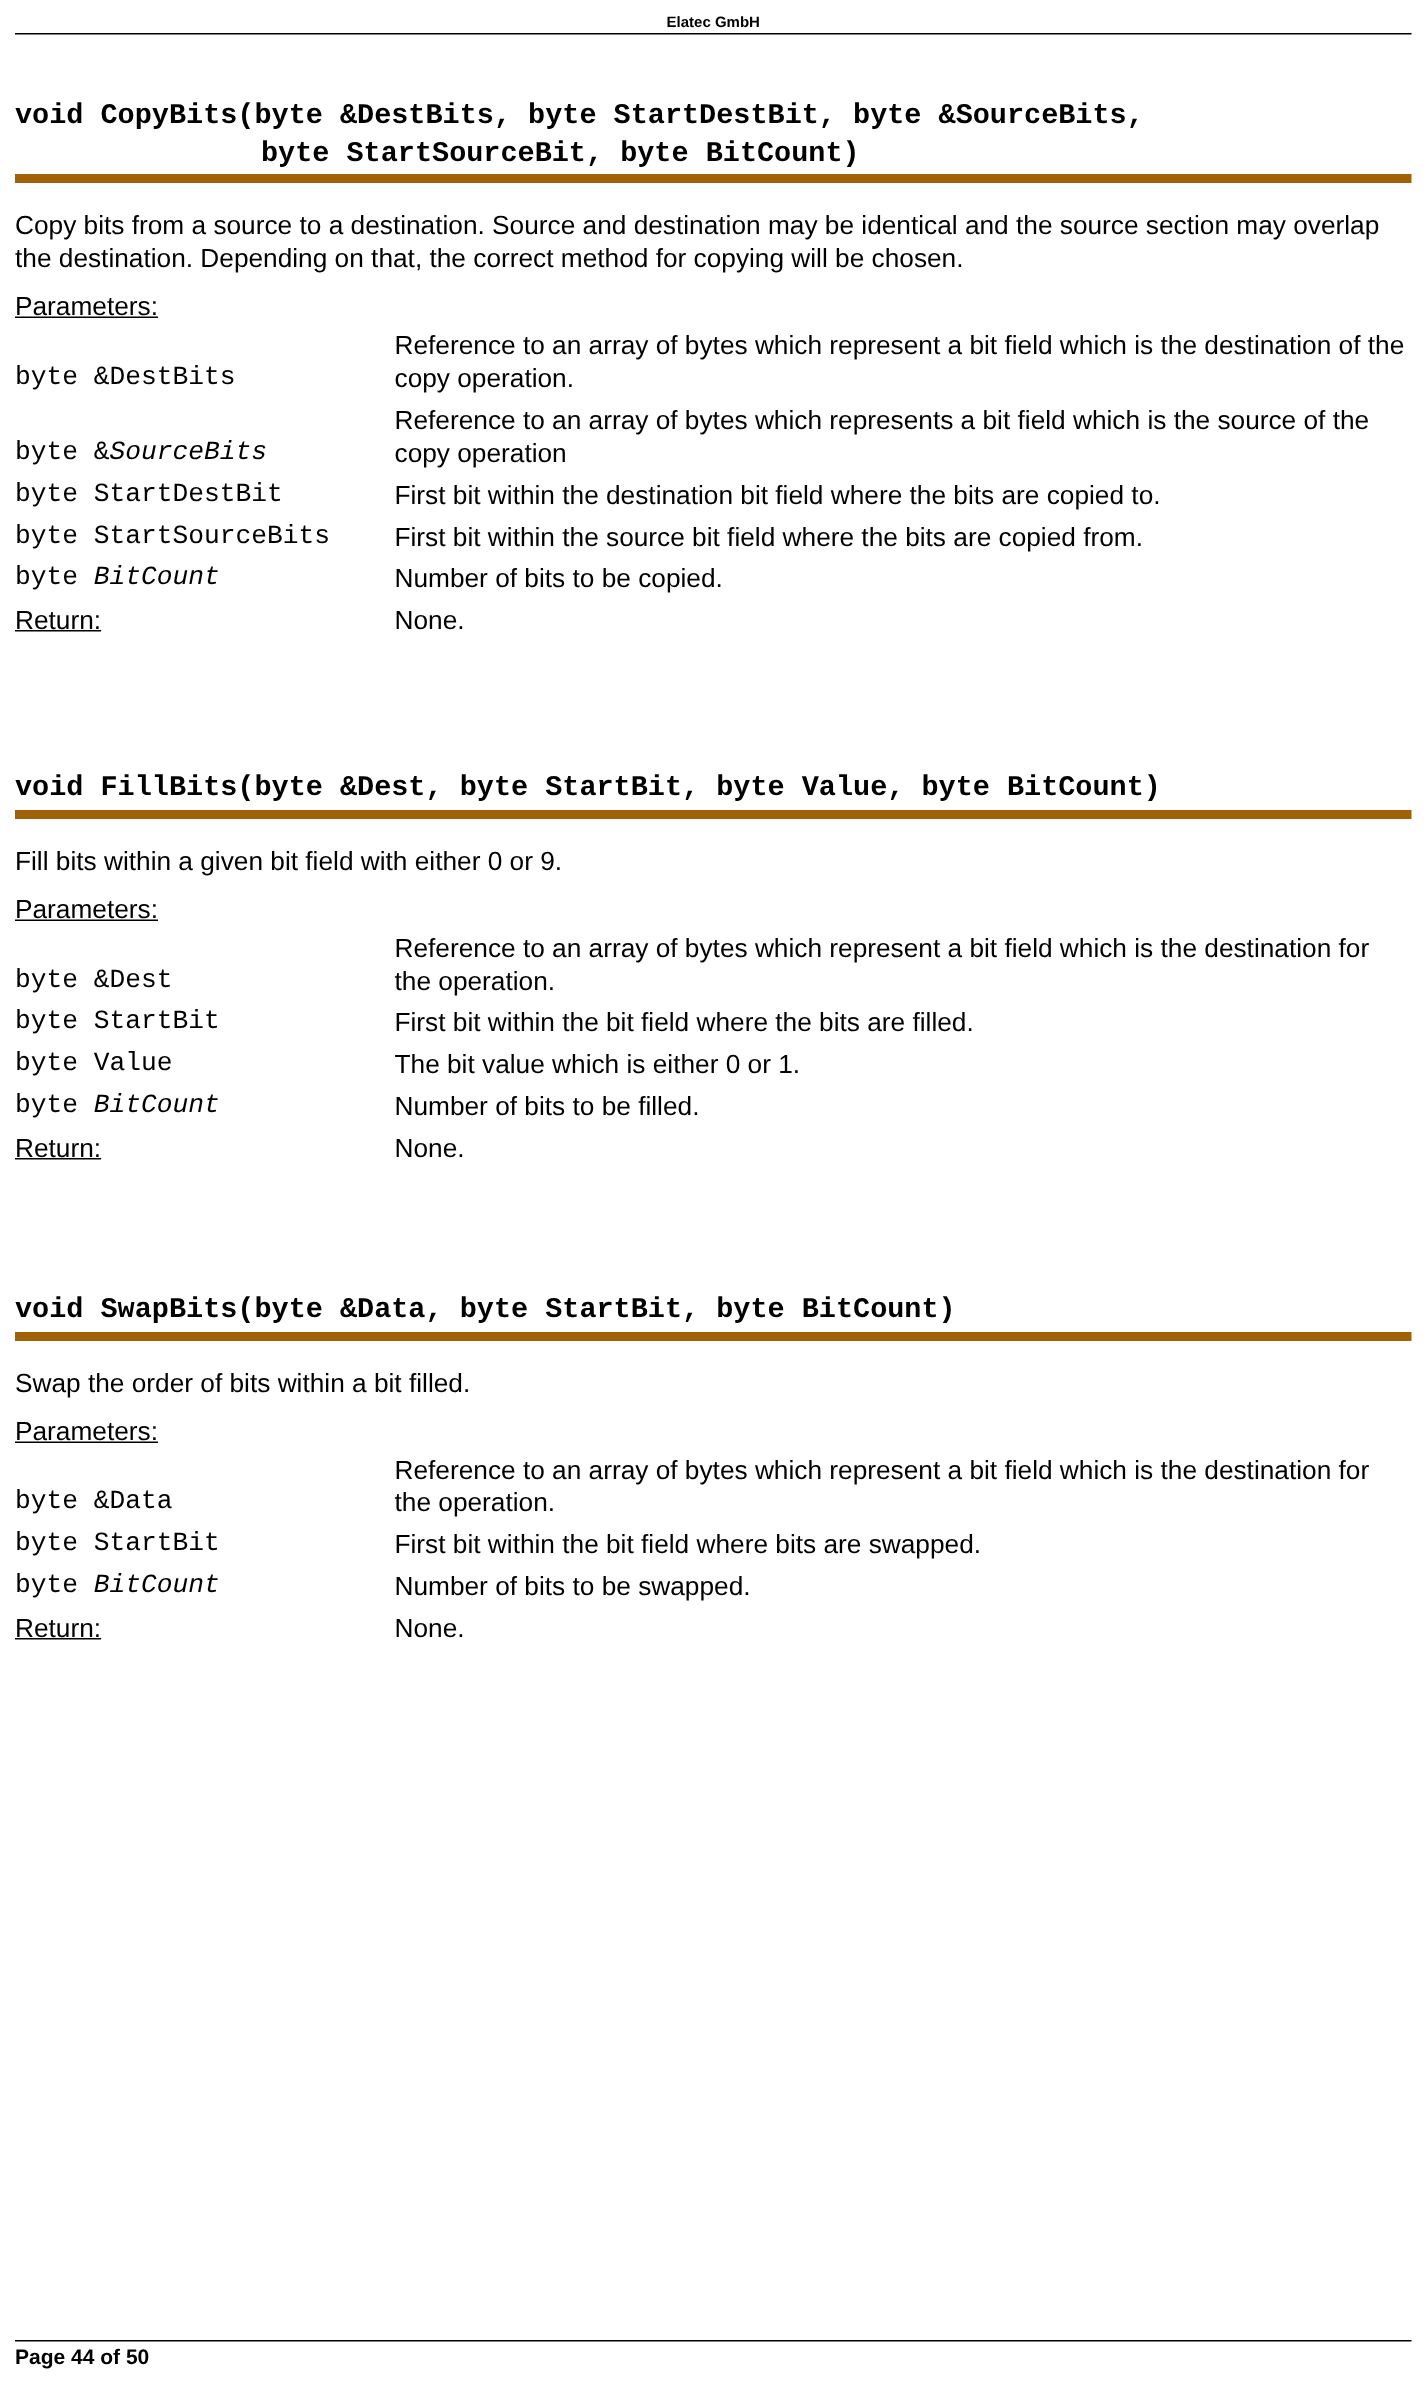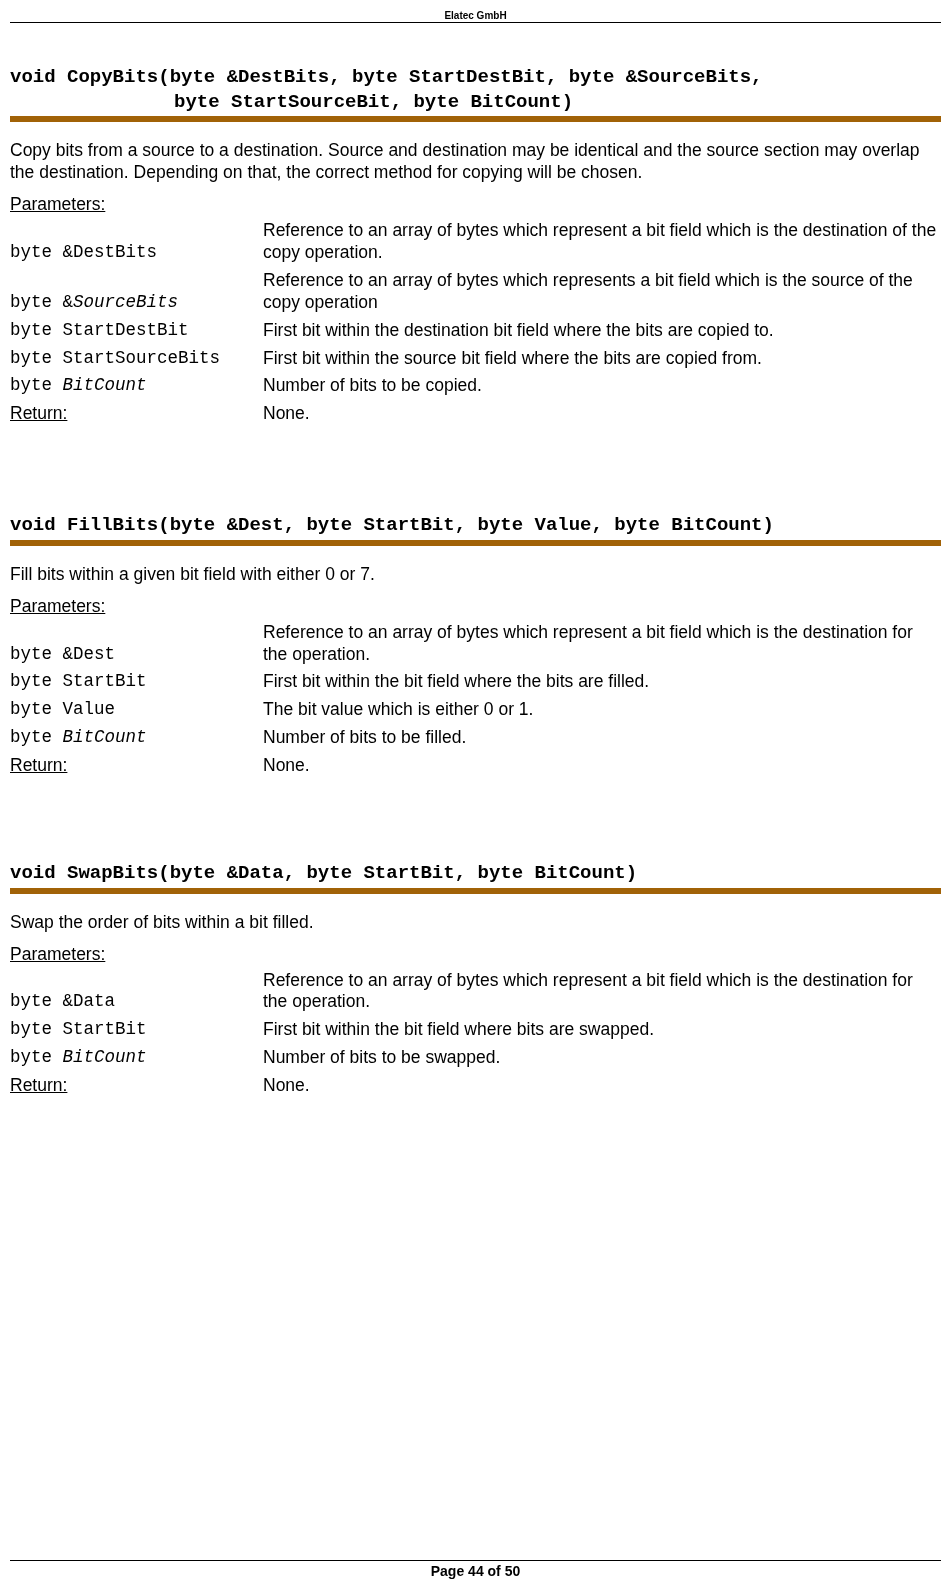--- a/index.html
+++ b/index.html
@@ -66,21 +66,21 @@
   }
   .section-gap-sm {
     height: 78px;
   }
   .footer {
     position: fixed;
     bottom: 10px;
     left: 10px;
     right: 10px;
     border-top: 1px solid #000;
-    text-align: center;
+    text-align: left;
     font-weight: bold;
     font-size: 14px;
     padding-top: 2px;
   }
 </style>
 </head>
 <body>
 
 <div class="header">
   <span>Elatec GmbH</span>
@@ -118,21 +118,21 @@
   <div class="param-row">
     <div class="return-label">Return:</div>
     <div class="param-desc">None.</div>
   </div>
 
   <div class="section-gap"></div>
 
   <div class="func-sig">
     <div>void FillBits(byte &amp;Dest, byte StartBit, byte Value, byte BitCount)</div>
   </div>
-  <div class="desc">Fill bits within a given bit field with either 0 or 7.</div>
+  <div class="desc">Fill bits within a given bit field with either 0 or 9.</div>
   <div class="param-hdr">Parameters:</div>
 
   <div class="param-row">
     <div class="param-name"><span>byte &amp;Dest</span><span class="italic"></span></div>
     <div class="param-desc">Reference to an array of bytes which represent a bit field which is the destination for the operation.</div>
   </div>
   <div class="param-row">
     <div class="param-name"><span>byte StartBit</span><span class="italic"></span></div>
     <div class="param-desc">First bit within the bit field where the bits are filled.</div>
   </div>

